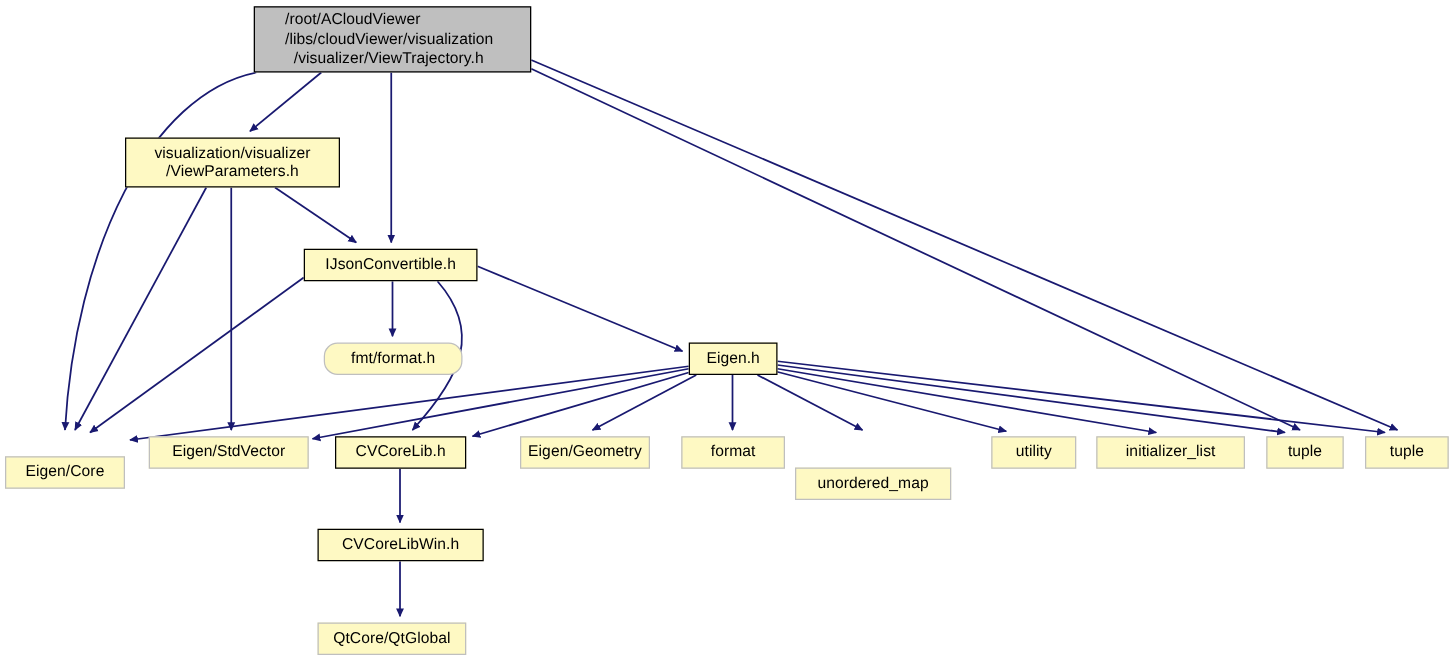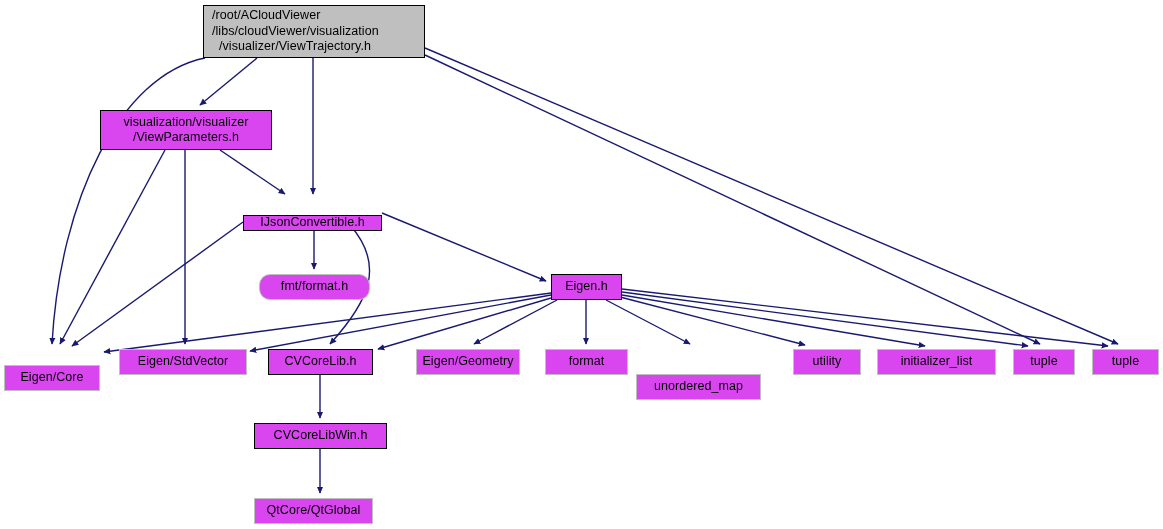--- a/index.html
+++ b/index.html
@@ -25,37 +25,37 @@
     width: 1163px;
     height: 529px;
   }
   .node {
     position: absolute;
     box-sizing: border-box;
     display: flex;
     align-items: center;
     justify-content: center;
     text-align: center;
-    background: #d946ef;
+    background: #fef9c3;
     border: 1px solid #bfbfbf;
     font-size: 12.5px;
     line-height: 1.24;
     color: #000000;
     white-space: pre;
     letter-spacing: 0.05px;
   }
   .node.strong {
     border: 1.6px solid #000000;
   }
   .node.root {
     background: #bfbfbf;
     border: 1.6px solid #000000;
     text-align: left;
     justify-content: flex-start;
-    padding-left: 8px;
+    padding-left: 24px;
   }
   .node-label {
     display: block;
   }
 </style>
 </head>
 <body>
 
 <div id="graph-root">
   <svg id="edge-layer" viewBox="0 0 1163 529" width="1163" height="529" xmlns="http://www.w3.org/2000/svg">
@@ -90,21 +90,21 @@
         <path d="M 320,375 L 320,418" marker-end="url(#arrow)" stroke="#191970"></path>
         <path d="M 320,449 L 320,493" marker-end="url(#arrow)" stroke="#191970"></path>
       </g>
   </svg>
   <div id="node-group">
       <div class="node root" style="left: 203px; top: 5px; width: 222px; height: 53px;"><span class="node-label">/root/ACloudViewer
 /libs/cloudViewer/visualization
   /visualizer/ViewTrajectory.h</span></div>
       <div class="node strong" style="left: 100px; top: 110px; width: 172px; height: 40px;"><span class="node-label">visualization/visualizer
 /ViewParameters.h</span></div>
-      <div class="node strong" style="left: 243px; top: 199px; width: 139px; height: 16px; margin-top: 16px;"><span class="node-label">IJsonConvertible.h</span></div>
+      <div class="node strong" style="left: 243px; top: 199px; width: 139px; height: 26px;"><span class="node-label">IJsonConvertible.h</span></div>
       <div class="node" style="left: 259px; top: 274px; width: 111px; height: 26px; border-radius: 11px;"><span class="node-label">fmt/format.h</span></div>
       <div class="node strong" style="left: 551px; top: 274px; width: 71px; height: 26px;"><span class="node-label">Eigen.h</span></div>
       <div class="node" style="left: 4px; top: 349px; width: 96px; height: 26px; margin-top: 16px;"><span class="node-label">Eigen/Core</span></div>
       <div class="node" style="left: 119px; top: 349px; width: 128px; height: 26px;"><span class="node-label">Eigen/StdVector</span></div>
       <div class="node strong" style="left: 268px; top: 349px; width: 105px; height: 26px;"><span class="node-label">CVCoreLib.h</span></div>
       <div class="node" style="left: 416px; top: 349px; width: 104px; height: 26px;"><span class="node-label">Eigen/Geometry</span></div>
       <div class="node" style="left: 545px; top: 349px; width: 83px; height: 26px;"><span class="node-label">format</span></div>
       <div class="node" style="left: 636px; top: 349px; width: 125px; height: 26px; margin-top: 25px;"><span class="node-label">unordered_map</span></div>
       <div class="node" style="left: 793px; top: 349px; width: 68px; height: 26px;"><span class="node-label">utility</span></div>
       <div class="node" style="left: 877px; top: 349px; width: 119px; height: 26px;"><span class="node-label">initializer_list</span></div>

